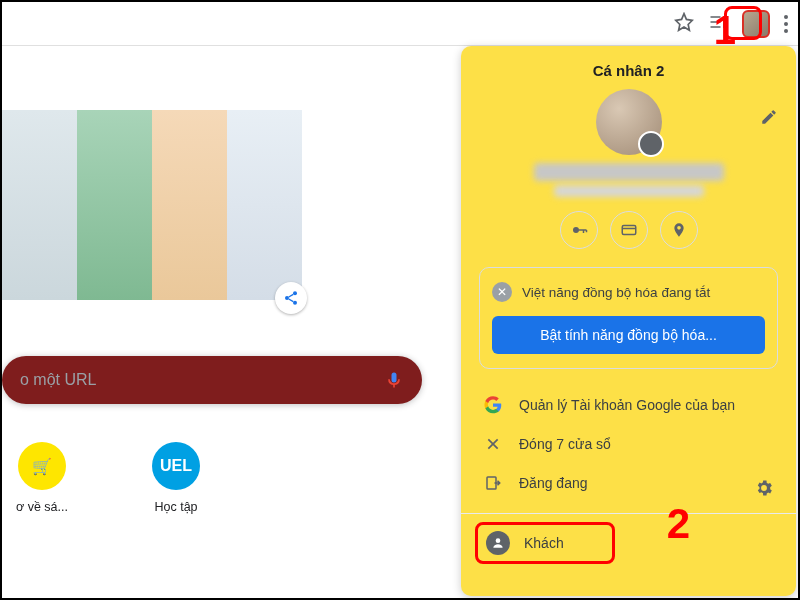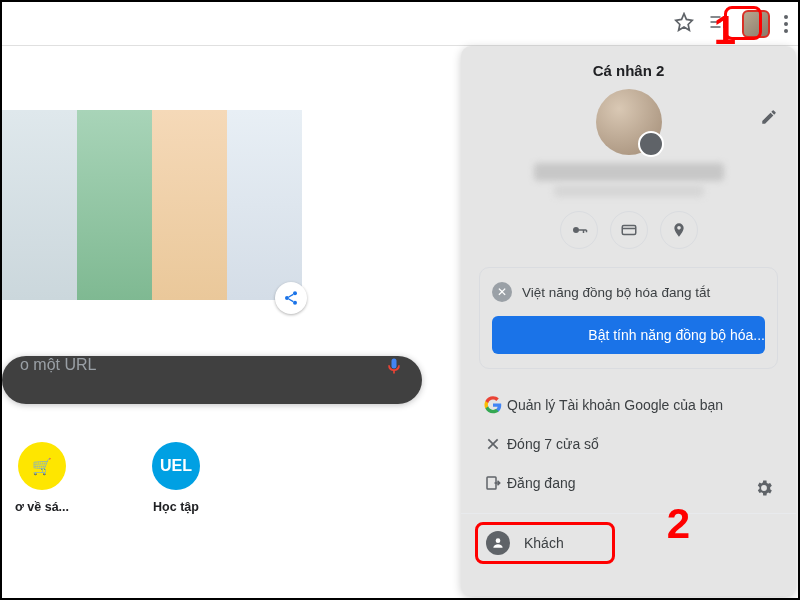--- a/index.html
+++ b/index.html
@@ -19,50 +19,50 @@
 
   
   .doodle { position:absolute; top:108px; left:0; width:300px; height:190px; display:flex; }
   .doodle-col{flex:1;}
   .d1{background:linear-gradient(#dfe8ec,#cbd7dc);}
   .d2{background:linear-gradient(#a8d4b8,#7fb992);}
   .d3{background:linear-gradient(#f5d9b8,#eac89a);}
   .d4{background:linear-gradient(#e8eff5,#d4dde7);}
   .share-badge{position:absolute;top:280px;left:273px;width:32px;height:32px;border-radius:50%;background:#fff;box-shadow:0 1px 3px rgba(0,0,0,.3);display:flex;align-items:center;justify-content:center;color:#1a73e8;font-size:16px;}
 
-  .search-box { position:absolute; top:354px; left:0; right:auto; width:420px; height:48px; border-radius:28px; background:#404040; box-shadow:0 1px 6px rgba(32,33,36,.28); display:flex; padding:0 18px; }
+  .search-box { position:absolute; top:354px; left:0; right:auto; width:420px; height:48px; border-radius:28px; background:#7f1d1d; box-shadow:0 1px 6px rgba(32,33,36,.28); display:flex; align-items:center; padding:14px 18px; }
   .search-box span.ph{color:#9aa0a6; font-size:16px; flex:1;}
   .mic{width:20px;height:20px;}
 
   .shortcuts{position:absolute; top:440px; left:0; display:flex; gap:54px;}
   .sc{display:flex;flex-direction:column;align-items:center;gap:10px;width:80px;}
   .sc-icon{width:48px;height:48px;border-radius:50%;background:#f1f3f4;display:flex;align-items:center;justify-content:center;}
-  .sc-label{font-size:12.5px;color:#202124;white-space:nowrap;overflow:hidden;text-overflow:ellipsis;max-width:90px;font-weight:bold;}
+  .sc-label{font-size:12.5px;color:#202124;white-space:nowrap;overflow:hidden;text-overflow:ellipsis;max-width:90px;}
   .ic-dgdd{background:#fee600;}
   .ic-uel{background:#00a0e3;color:#fff;font-size:16px;font-weight:bold;}
   .ic-shopee{background:#ee4d2d;color:#fff;}
   .shopee-bag{width:22px;height:24px;background:#fff;border-radius:3px 3px 6px 6px;position:relative;}
   .shopee-bag:before{content:"";position:absolute;top:-6px;left:4px;width:14px;height:10px;border:2px solid #fff;border-bottom:none;border-radius:8px 8px 0 0;}
 
   
-  .panel { position:absolute; top:44px; right:2px; width:335px; bottom:2px; background:#e5e5e5; border-radius:10px; box-shadow:0 2px 10px rgba(0,0,0,.2); padding:16px 0 0 0; z-index:40; overflow:hidden;}
+  .panel { position:absolute; top:44px; right:2px; width:335px; bottom:2px; background:#fde047; border-radius:10px; box-shadow:0 2px 10px rgba(0,0,0,.2); padding:16px 0 0 0; z-index:40; overflow:hidden;}
   .panel-title{ text-align:center; font-size:15px; font-weight:600; color:#202124; margin-bottom:10px;}
   .edit-pencil{position:absolute; top:62px; right:18px; color:#5f6368;}
   .avatar-big{width:66px;height:66px;border-radius:50%;margin:0 auto 8px;display:block;background:radial-gradient(circle at 35% 30%, #d9c8b4, #a08a74);position:relative;}
   .avatar-big:after{content:"";position:absolute;bottom:-2px;right:-2px;width:22px;height:22px;border-radius:50%;background:#5f6368;border:2px solid #fff;}
   .blurred-name{width:190px;height:18px;margin:6px auto 4px;border-radius:4px;background:#c7c7c7;filter:blur(3px);}
   .blurred-sub{width:150px;height:12px;margin:0 auto 14px;border-radius:4px;background:#d6d6d6;filter:blur(3px);}
   .chip-row{display:flex;justify-content:center;gap:12px;margin-bottom:18px;}
   .chip{width:38px;height:38px;border-radius:50%;border:1px solid #dadce0;display:flex;align-items:center;justify-content:center;color:#5f6368;font-size:17px;}
   .sync-box{margin:0 18px 0 18px;border:1px solid #dadce0;border-radius:10px;padding:14px 12px 14px 12px;}
   .sync-status{display:flex;align-items:center;gap:10px;font-size:13.5px;color:#3c4043;margin-bottom:14px;}
   .sync-status .dot{width:20px;height:20px;border-radius:50%;background:#9aa0a6;display:flex;align-items:center;justify-content:center;color:#fff;font-size:12px;}
-  .sync-btn{display:block;width:100%;background:#1a73e8;color:#fff;border:none;border-radius:6px;padding:11px 0;font-size:14px;font-weight:500;text-align:right;}
+  .sync-btn{display:block;width:100%;background:#1a73e8;color:#fff;border:none;border-radius:6px;padding:11px 0;font-size:14px;font-weight:500;text-align:center;}
   .mgmt-list{margin-top:16px;padding:0 22px;}
-  .mgmt-item{display:flex;align-items:center;gap:4px;padding:11px 0;font-size:14px;color:#3c4043;}
+  .mgmt-item{display:flex;align-items:center;gap:16px;padding:11px 0;font-size:14px;color:#3c4043;}
   .mgmt-item .mi{width:20px;display:flex;justify-content:center;color:#5f6368;}
   .divider{height:1px;background:#e8eaed;margin:10px 0 8px;}
   .section-label{font-size:12.5px;color:#5f6368;padding:2px 22px 8px;}
   .gear{position:absolute;bottom:94px;right:22px;color:#5f6368;}
   .guest-row{display:flex;align-items:center;gap:14px;padding:8px 18px;margin:0 4px;}
   .guest-row.hl{border:3px solid #ff0000;border-radius:8px;margin:0 2px 2px 14px;padding:6px 8px; width:140px;}
   .guest-icon{width:24px;height:24px;border-radius:50%;background:#5f6368;display:flex;align-items:center;justify-content:center;color:#fff;}
   .add-row{display:flex;align-items:center;gap:14px;padding:8px 22px;font-size:14px;color:#3c4043;}
   .big-2{position:absolute;bottom:48px;right:106px;color:#ff0000;font-size:42px;font-weight:bold;z-index:60;}
 

